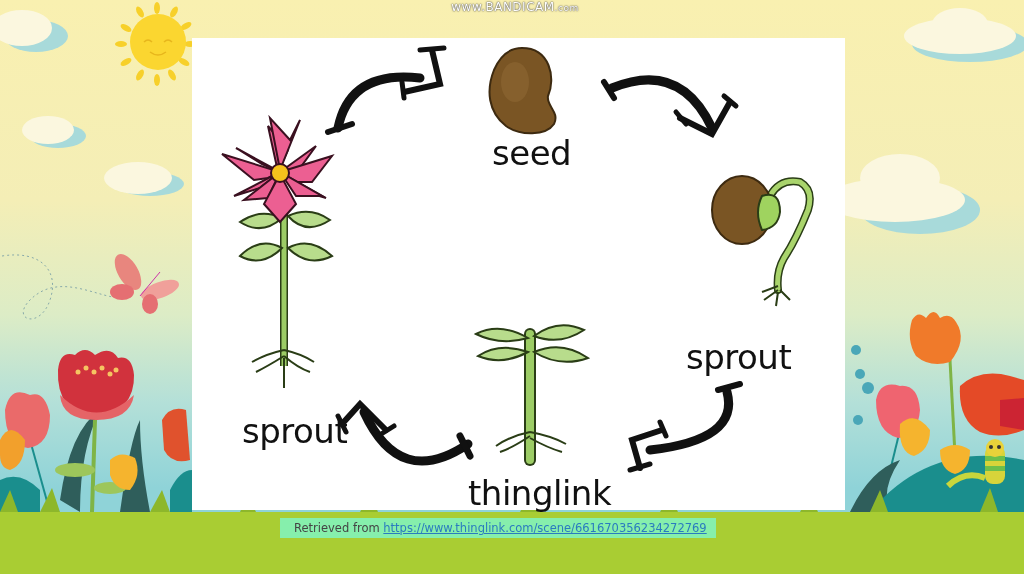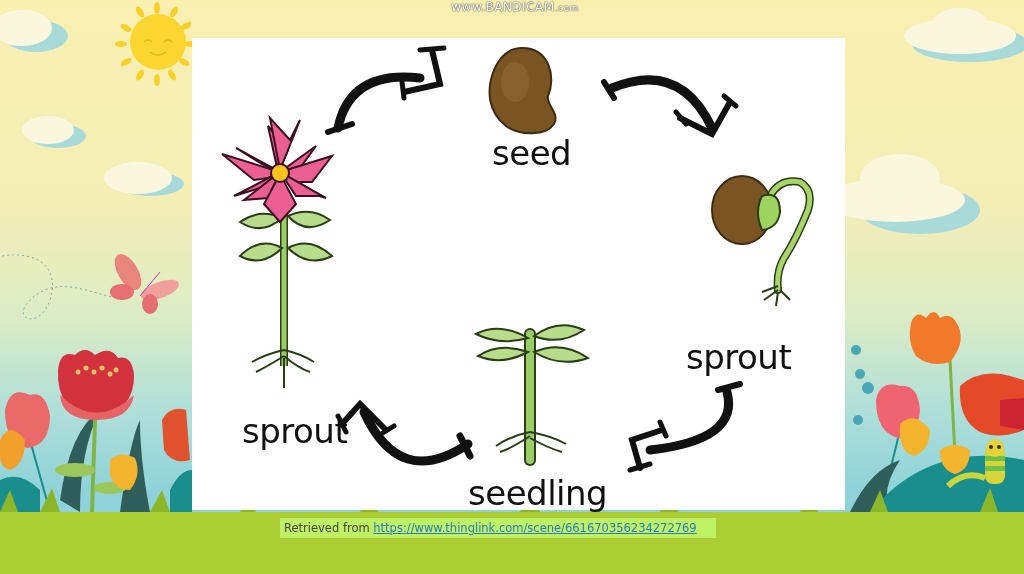--- a/index.html
+++ b/index.html
@@ -26,23 +26,23 @@
     left: 192px; top: 38px; width: 653px; height: 472px;
     background: #ffffff;
   }
   .label {
     font-family: "DejaVu Sans", sans-serif;
     font-size: 34px; color: #111; letter-spacing: -0.5px;
     line-height: 1;
   }
   .credit {
     left: 280px; top: 518px; width: 436px; height: 20px;
-    background: #bef264;
+    background: #86efac;
     font-family: "DejaVu Sans", sans-serif; font-size: 11.5px;
-    color: #444; line-height: 20px; padding-left: 4px; white-space: nowrap; overflow: hidden;
+    color: #444; line-height: 20px; padding-left: 14px; white-space: nowrap; overflow: hidden;
   }
   .credit a { color: #2a7bbf; text-decoration: underline; }
 </style>
 </head>
 <body>
 
 <svg class="abs" style="left:0;top:0" width="1024" height="574">
 
   <g>
     <ellipse cx="36" cy="36" rx="32" ry="16" fill="#a8dada"></ellipse>
@@ -258,19 +258,19 @@
       <path d="M280 174 L264 204 L280 222 L296 204 Z"></path>
       <path d="M280 172 L326 198 L300 190 Z"></path>
       <path d="M280 172 L322 196 L296 196 Z"></path>
     </g>
     <circle cx="280" cy="173" r="9" fill="#f6c21c" stroke="#3a1020" stroke-width="2"></circle>
   </g>
 </svg>
 
 <div class="abs label" style="left:492px;top:136px;">seed</div>
 <div class="abs label" style="left:686px;top:320px;margin-top:20px;">sprout</div>
-<div class="abs label" style="left:468px;top:476px;">seedling</div>
+<div class="abs label" style="left:468px;top:476px;">thinglink</div>
 <div class="abs label" style="left:242px;top:414px;">sprout</div>
 
 <div class="abs credit">
   <span>Retrieved from</span>
   <a>https://www.thinglink.com/scene/661670356234272769</a>
 </div>
 
 </body></html>

